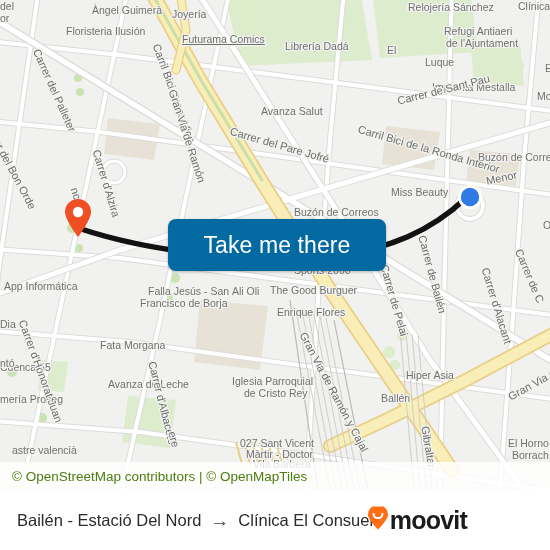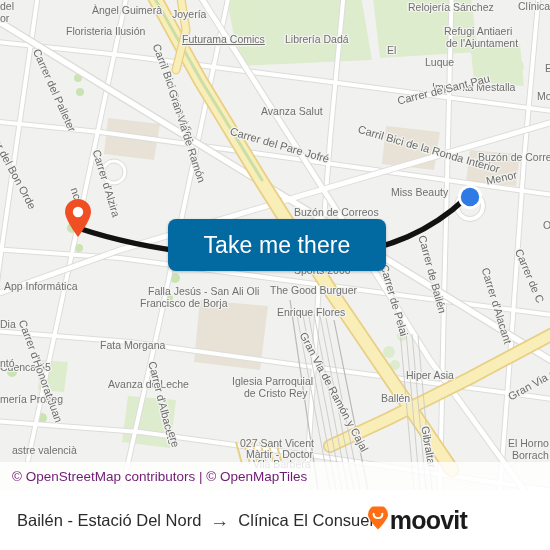--- a/index.html
+++ b/index.html
@@ -57,21 +57,21 @@
     cursor:pointer;
     box-shadow:0 1px 3px rgba(0,0,0,.25);
     padding:0;
   }
 
   
   .attrib{
     position:absolute;left:0;bottom:0;width:550px;height:28px;
     background:rgba(255,255,255,.82);
     display:flex;align-items:center;
-    font-size:13.5px;color:#701a75;
+    font-size:13.5px;color:#4d7c0f;
     padding-left:12px;box-sizing:border-box;
   }
 
   
   .footer{
     position:absolute;left:0;top:490px;width:483px;height:60px;
     background:#ffffff;
     display:flex;align-items:center;
   }
   .footer-route{
@@ -253,21 +253,21 @@
       </g>
     </svg>
 
     <div id="label-layer">
         <div class="mlbl poi" style="left: 92px; top: 4px;">Àngel Guimerà</div>
         <div class="mlbl poi" style="left: 172px; top: 8px;">Joyería</div>
         <div class="mlbl poi" style="left: 408px; top: 1px;">Relojería Sánchez</div>
         <div class="mlbl poi" style="left: 518px; top: 0px;">Clínica</div>
         <div class="mlbl poi" style="left: 66px; top: 25px;">Floristeria Ilusión</div>
         <div class="mlbl poi" style="left: 182px; top: 33px; text-decoration: underline;">Futurama Comics</div>
-        <div class="mlbl poi" style="left: 285px; top: 33px;">Librería Dadá</div>
+        <div class="mlbl poi" style="left: 285px; top: 40px;">Librería Dadá</div>
         <div class="mlbl poi" style="left: 444px; top: 25px;">Refugi Antiaeri</div>
         <div class="mlbl poi" style="left: 446px; top: 37px;">de l'Ajuntament</div>
         <div class="mlbl poi" style="left: 387px; top: 44px;">El</div>
         <div class="mlbl poi" style="left: 425px; top: 56px;">Luque</div>
         <div class="mlbl poi" style="left: 432px; top: 81px;">Imprenta Mestalla</div>
         <div class="mlbl poi" style="left: 261px; top: 105px;">Avanza Salut</div>
         <div class="mlbl poi" style="left: 537px; top: 90px;">Mov</div>
         <div class="mlbl poi" style="left: 478px; top: 151px;">Buzón de Correos</div>
         <div class="mlbl poi" style="left: 391px; top: 186px;">Miss Beauty</div>
         <div class="mlbl poi" style="left: 294px; top: 206px;">Buzón de Correos</div>

